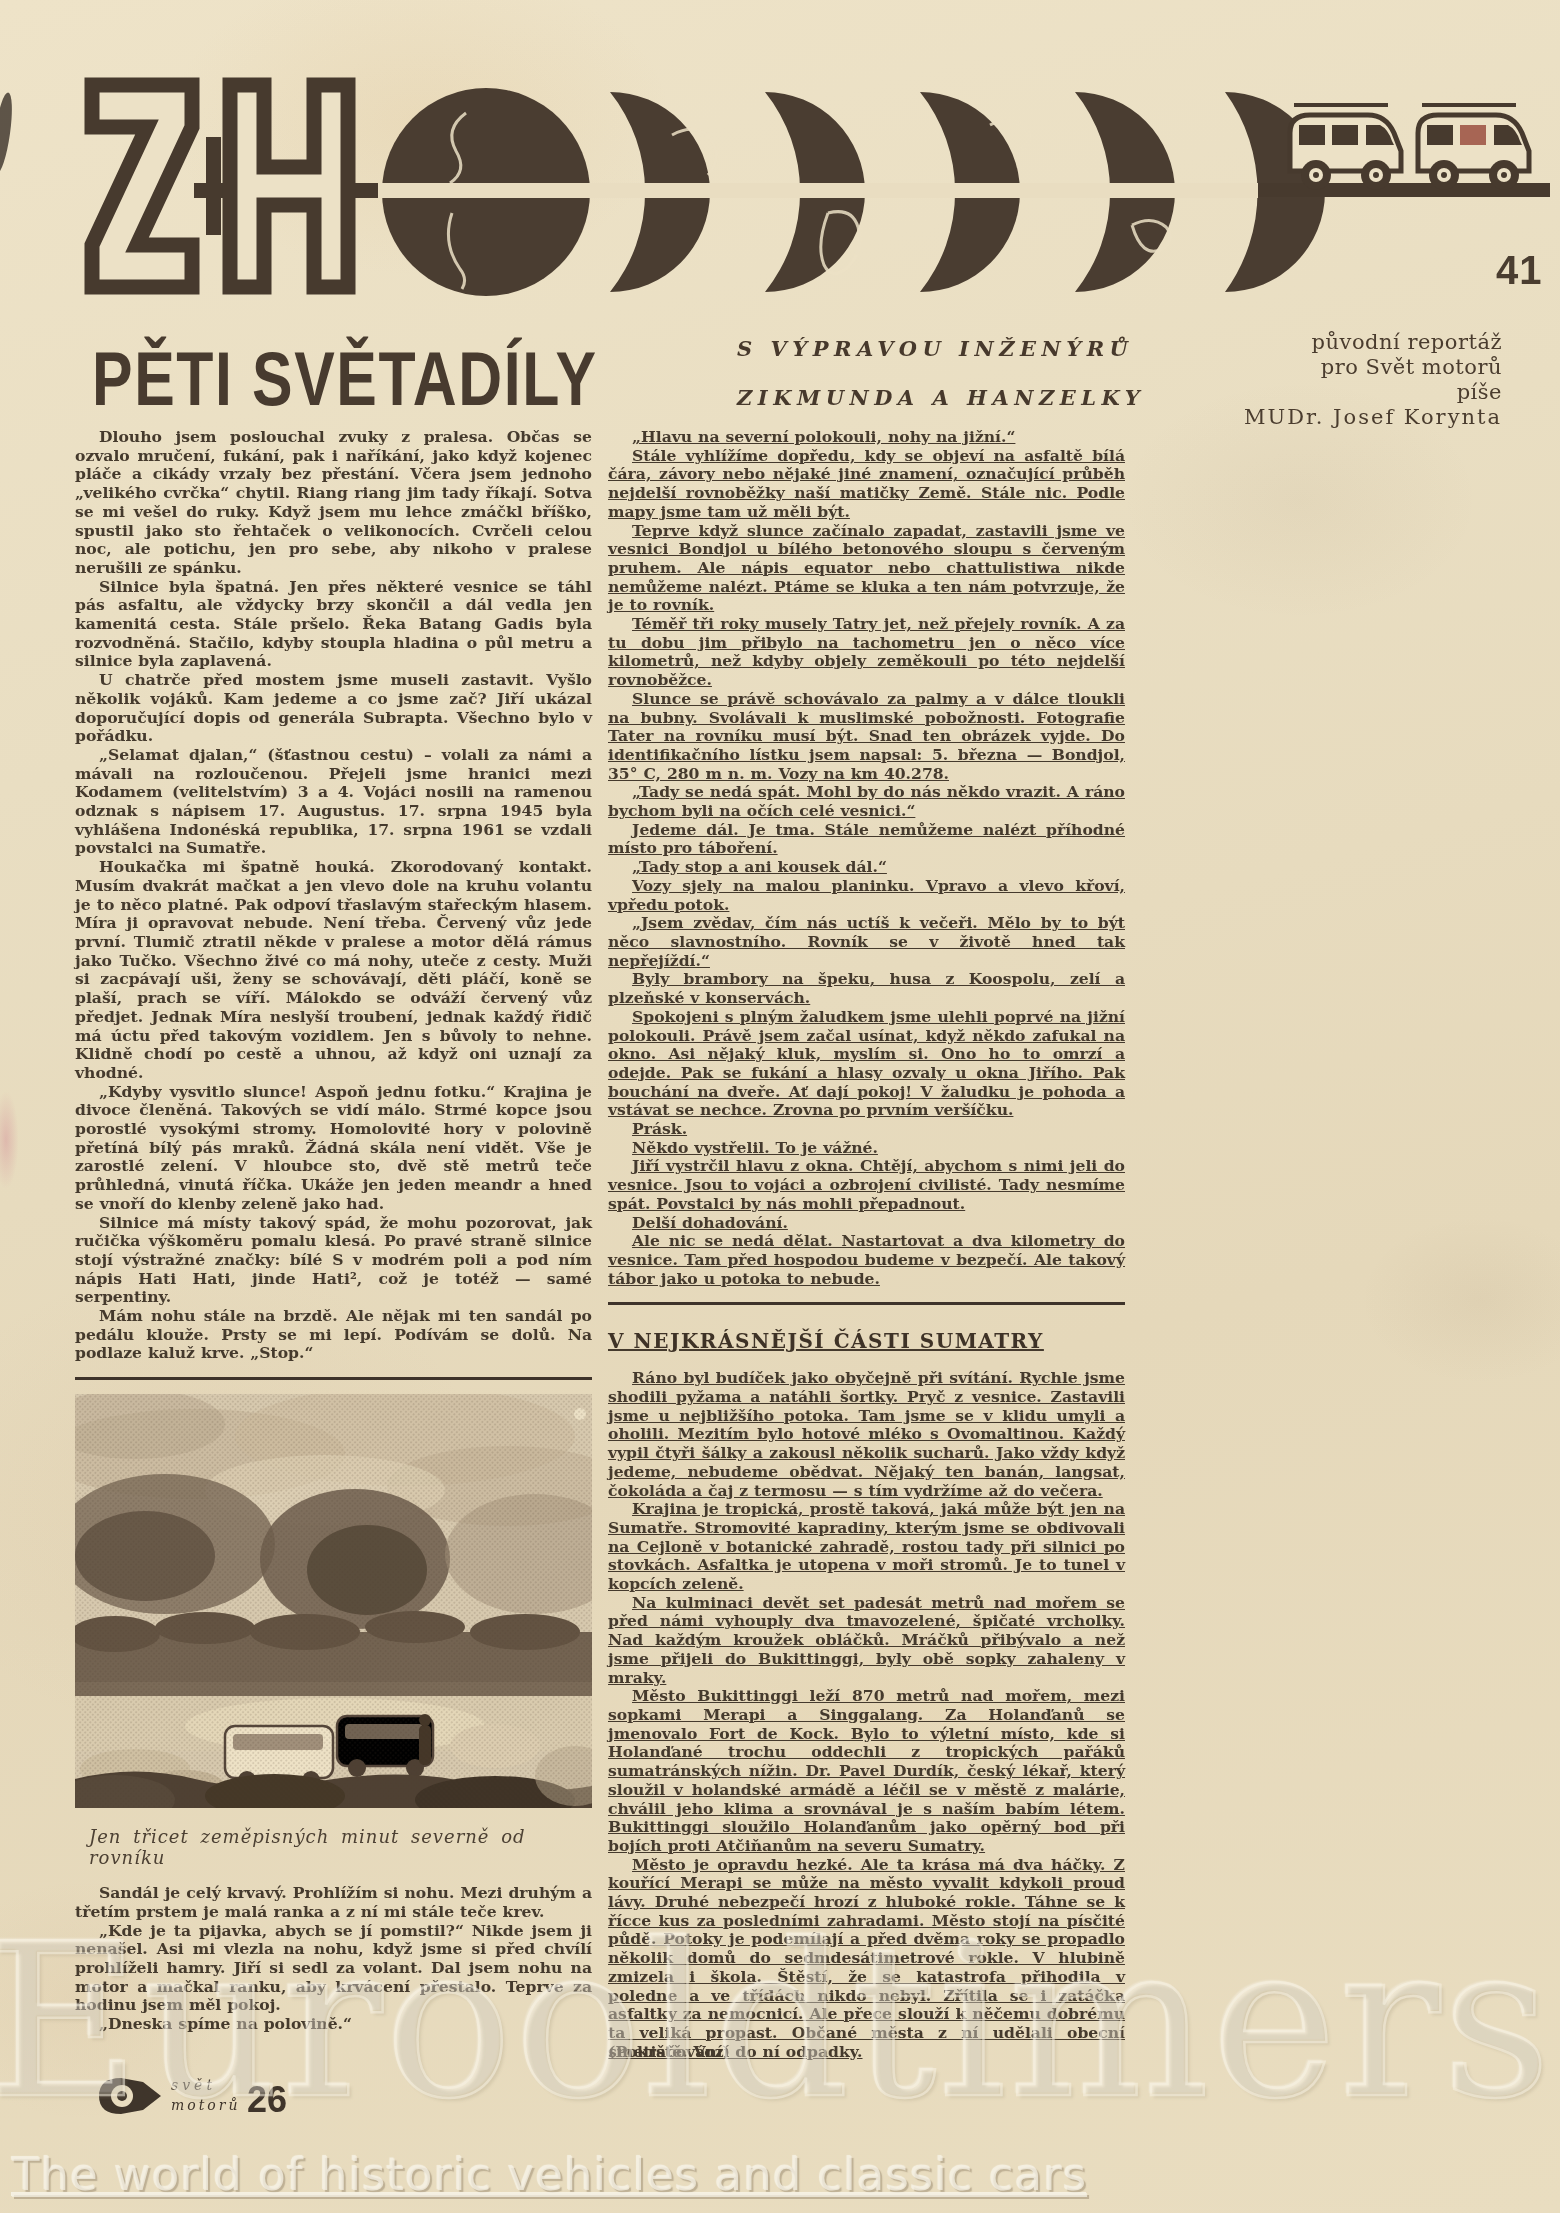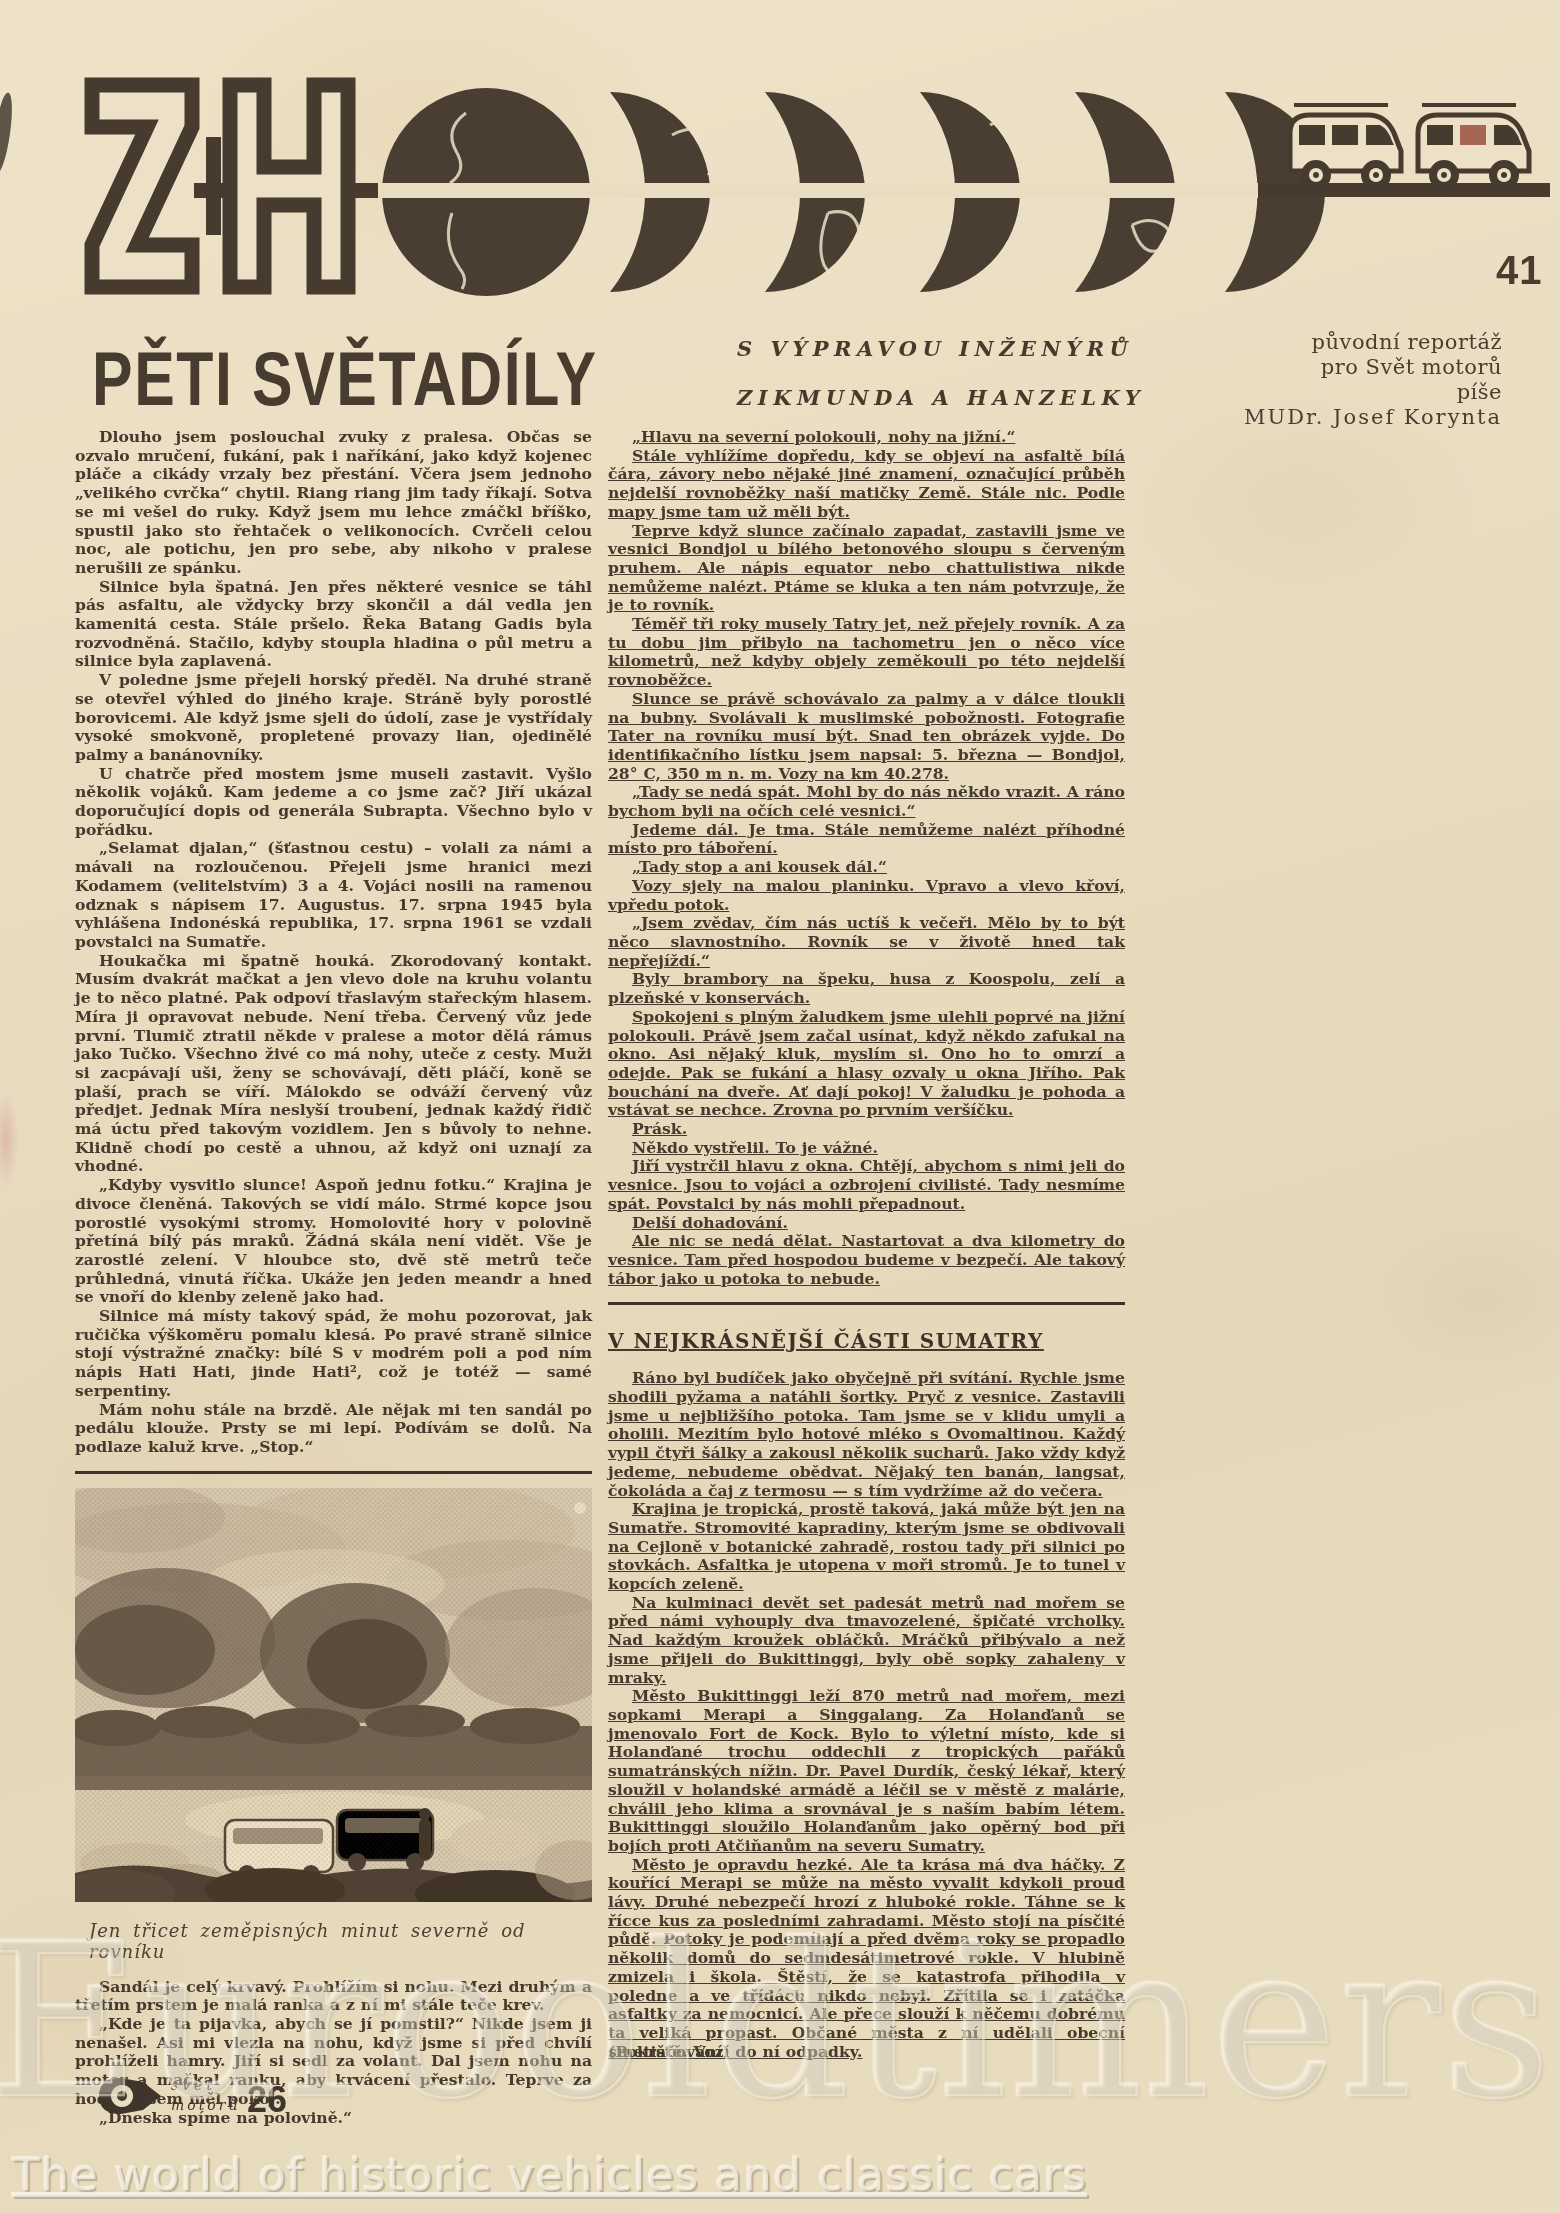--- a/index.html
+++ b/index.html
@@ -139,21 +139,20 @@
   <div>původní reportáž</div>
   <div>pro Svět motorů</div>
   <div>píše</div>
   <div style="letter-spacing:2px">MUDr. Josef Korynta</div>
 </div>
 
 <div class="col col-left">
   <div>
       <p>Dlouho jsem poslouchal zvuky z pralesa. Občas se ozvalo mručení, fukání, pak i naříkání, jako když kojenec pláče a cikády vrzaly bez přestání. Včera jsem jednoho „velikého cvrčka“ chytil. Riang riang jim tady říkají. Sotva se mi vešel do ruky. Když jsem mu lehce zmáčkl bříško, spustil jako sto řehtaček o velikonocích. Cvrčeli celou noc, ale potichu, jen pro sebe, aby nikoho v pralese nerušili ze spánku.</p>
       <p>Silnice byla špatná. Jen přes některé vesnice se táhl pás asfaltu, ale vždycky brzy skončil a dál vedla jen kamenitá cesta. Stále pršelo. Řeka Batang Gadis byla rozvodněná. Stačilo, kdyby stoupla hladina o půl metru a silnice byla zaplavená.</p>
-      <p>V poledne jsme přejeli horský předěl. Na druhé straně se otevřel výhled do jiného kraje. Stráně byly porostlé borovicemi. Ale když jsme sjeli do údolí, zase je vystřídaly vysoké smokvoně, propletené provazy lian, ojedinělé palmy a banánovníky.</p>
       <p>U chatrče před mostem jsme museli zastavit. Vyšlo několik vojáků. Kam jedeme a co jsme zač? Jiří ukázal doporučující dopis od generála Subrapta. Všechno bylo v pořádku.</p>
       <p>„Selamat djalan,“ (šťastnou cestu) – volali za námi a mávali na rozloučenou. Přejeli jsme hranici mezi Kodamem (velitelstvím) 3 a 4. Vojáci nosili na ramenou odznak s nápisem 17. Augustus. 17. srpna 1945 byla vyhlášena Indonéská republika, 17. srpna 1961 se vzdali povstalci na Sumatře.</p>
       <p>Houkačka mi špatně houká. Zkorodovaný kontakt. Musím dvakrát mačkat a jen vlevo dole na kruhu volantu je to něco platné. Pak odpoví třaslavým stařeckým hlasem. Míra ji opravovat nebude. Není třeba. Červený vůz jede první. Tlumič ztratil někde v pralese a motor dělá rámus jako Tučko. Všechno živé co má nohy, uteče z cesty. Muži si zacpávají uši, ženy se schovávají, děti pláčí, koně se plaší, prach se víří. Málokdo se odváží červený vůz předjet. Jednak Míra neslyší troubení, jednak každý řidič má úctu před takovým vozidlem. Jen s bůvoly to nehne. Klidně chodí po cestě a uhnou, až když oni uznají za vhodné.</p>
       <p>„Kdyby vysvitlo slunce! Aspoň jednu fotku.“ Krajina je divoce členěná. Takových se vidí málo. Strmé kopce jsou porostlé vysokými stromy. Homolovité hory v polovině přetíná bílý pás mraků. Žádná skála není vidět. Vše je zarostlé zelení. V hloubce sto, dvě stě metrů teče průhledná, vinutá říčka. Ukáže jen jeden meandr a hned se vnoří do klenby zeleně jako had.</p>
       <p>Silnice má místy takový spád, že mohu pozorovat, jak ručička výškoměru pomalu klesá. Po pravé straně silnice stojí výstražné značky: bílé S v modrém poli a pod ním nápis Hati Hati, jinde Hati², což je totéž — samé serpentiny.</p>
       <p>Mám nohu stále na brzdě. Ale nějak mi ten sandál po pedálu klouže. Prsty se mi lepí. Podívám se dolů. Na podlaze kaluž krve. „Stop.“</p>
     </div>
 
   <div class="photo-block">
     <hr class="rule">
@@ -227,21 +226,21 @@
       <p>„Dneska spíme na polovině.“</p>
     </div>
 </div>
 
 <div class="col col-right">
   <div>
       <p>„Hlavu na severní polokouli, nohy na jižní.“</p>
       <p>Stále vyhlížíme dopředu, kdy se objeví na asfaltě bílá čára, závory nebo nějaké jiné znamení, označující průběh nejdelší rovnoběžky naší matičky Země. Stále nic. Podle mapy jsme tam už měli být.</p>
       <p>Teprve když slunce začínalo zapadat, zastavili jsme ve vesnici Bondjol u bílého betonového sloupu s červeným pruhem. Ale nápis equator nebo chattulistiwa nikde nemůžeme nalézt. Ptáme se kluka a ten nám potvrzuje, že je to rovník.</p>
       <p>Téměř tři roky musely Tatry jet, než přejely rovník. A za tu dobu jim přibylo na tachometru jen o něco více kilometrů, než kdyby objely zeměkouli po této nejdelší rovnoběžce.</p>
-      <p>Slunce se právě schovávalo za palmy a v dálce tloukli na bubny. Svolávali k muslimské pobožnosti. Fotografie Tater na rovníku musí být. Snad ten obrázek vyjde. Do identifikačního lístku jsem napsal: 5. března — Bondjol, 28° C, 350 m n. m. Vozy na km 40.278.</p>
+      <p>Slunce se právě schovávalo za palmy a v dálce tloukli na bubny. Svolávali k muslimské pobožnosti. Fotografie Tater na rovníku musí být. Snad ten obrázek vyjde. Do identifikačního lístku jsem napsal: 5. března — Bondjol, 35° C, 280 m n. m. Vozy na km 40.278.</p>
       <p>„Tady se nedá spát. Mohl by do nás někdo vrazit. A ráno bychom byli na očích celé vesnici.“</p>
       <p>Jedeme dál. Je tma. Stále nemůžeme nalézt příhodné místo pro táboření.</p>
       <p>„Tady stop a ani kousek dál.“</p>
       <p>Vozy sjely na malou planinku. Vpravo a vlevo křoví, vpředu potok.</p>
       <p>„Jsem zvědav, čím nás uctíš k večeři. Mělo by to být něco slavnostního. Rovník se v životě hned tak nepřejíždí.“</p>
       <p>Byly brambory na špeku, husa z Koospolu, zelí a plzeňské v konservách.</p>
       <p>Spokojeni s plným žaludkem jsme ulehli poprvé na jižní polokouli. Právě jsem začal usínat, když někdo zafukal na okno. Asi nějaký kluk, myslím si. Ono ho to omrzí a odejde. Pak se fukání a hlasy ozvaly u okna Jiřího. Pak bouchání na dveře. Ať dají pokoj! V žaludku je pohoda a vstávat se nechce. Zrovna po prvním veršíčku.</p>
       <p>Prásk.</p>
       <p>Někdo vystřelil. To je vážné.</p>
       <p>Jiří vystrčil hlavu z okna. Chtějí, abychom s nimi jeli do vesnice. Jsou to vojáci a ozbrojení civilisté. Tady nesmíme spát. Povstalci by nás mohli přepadnout.</p>

